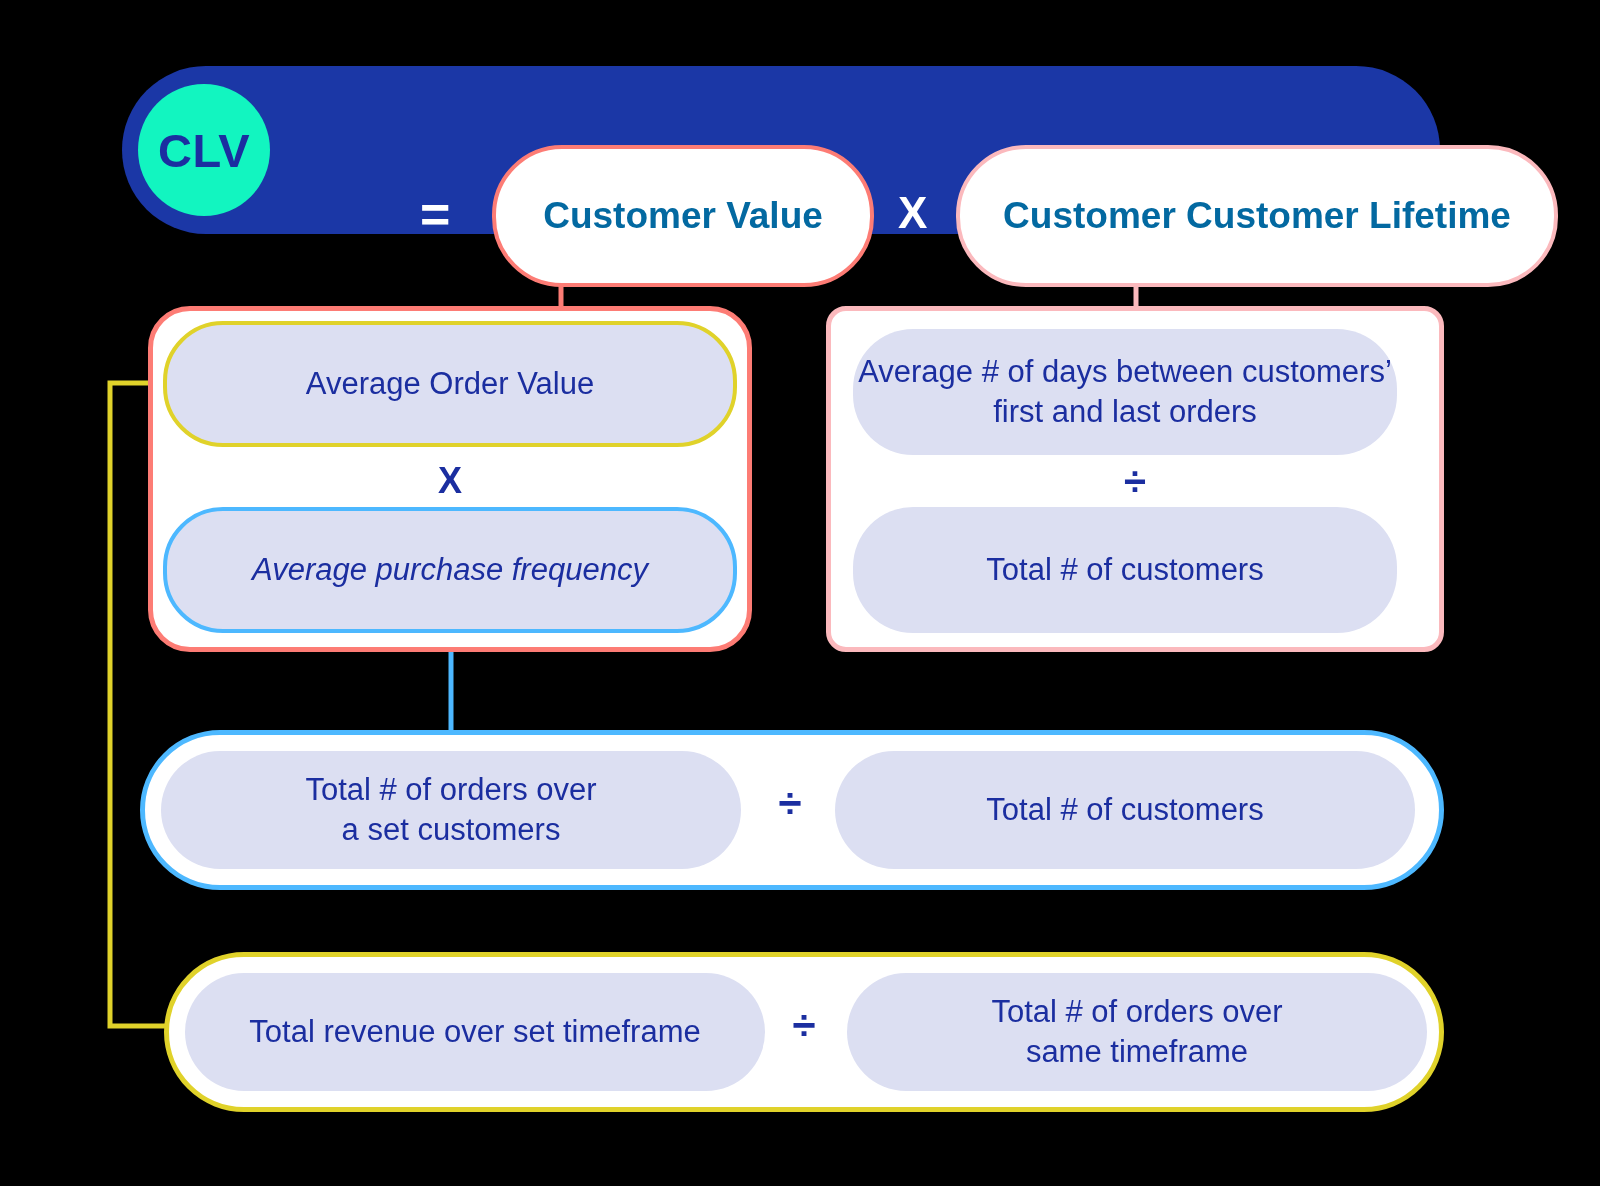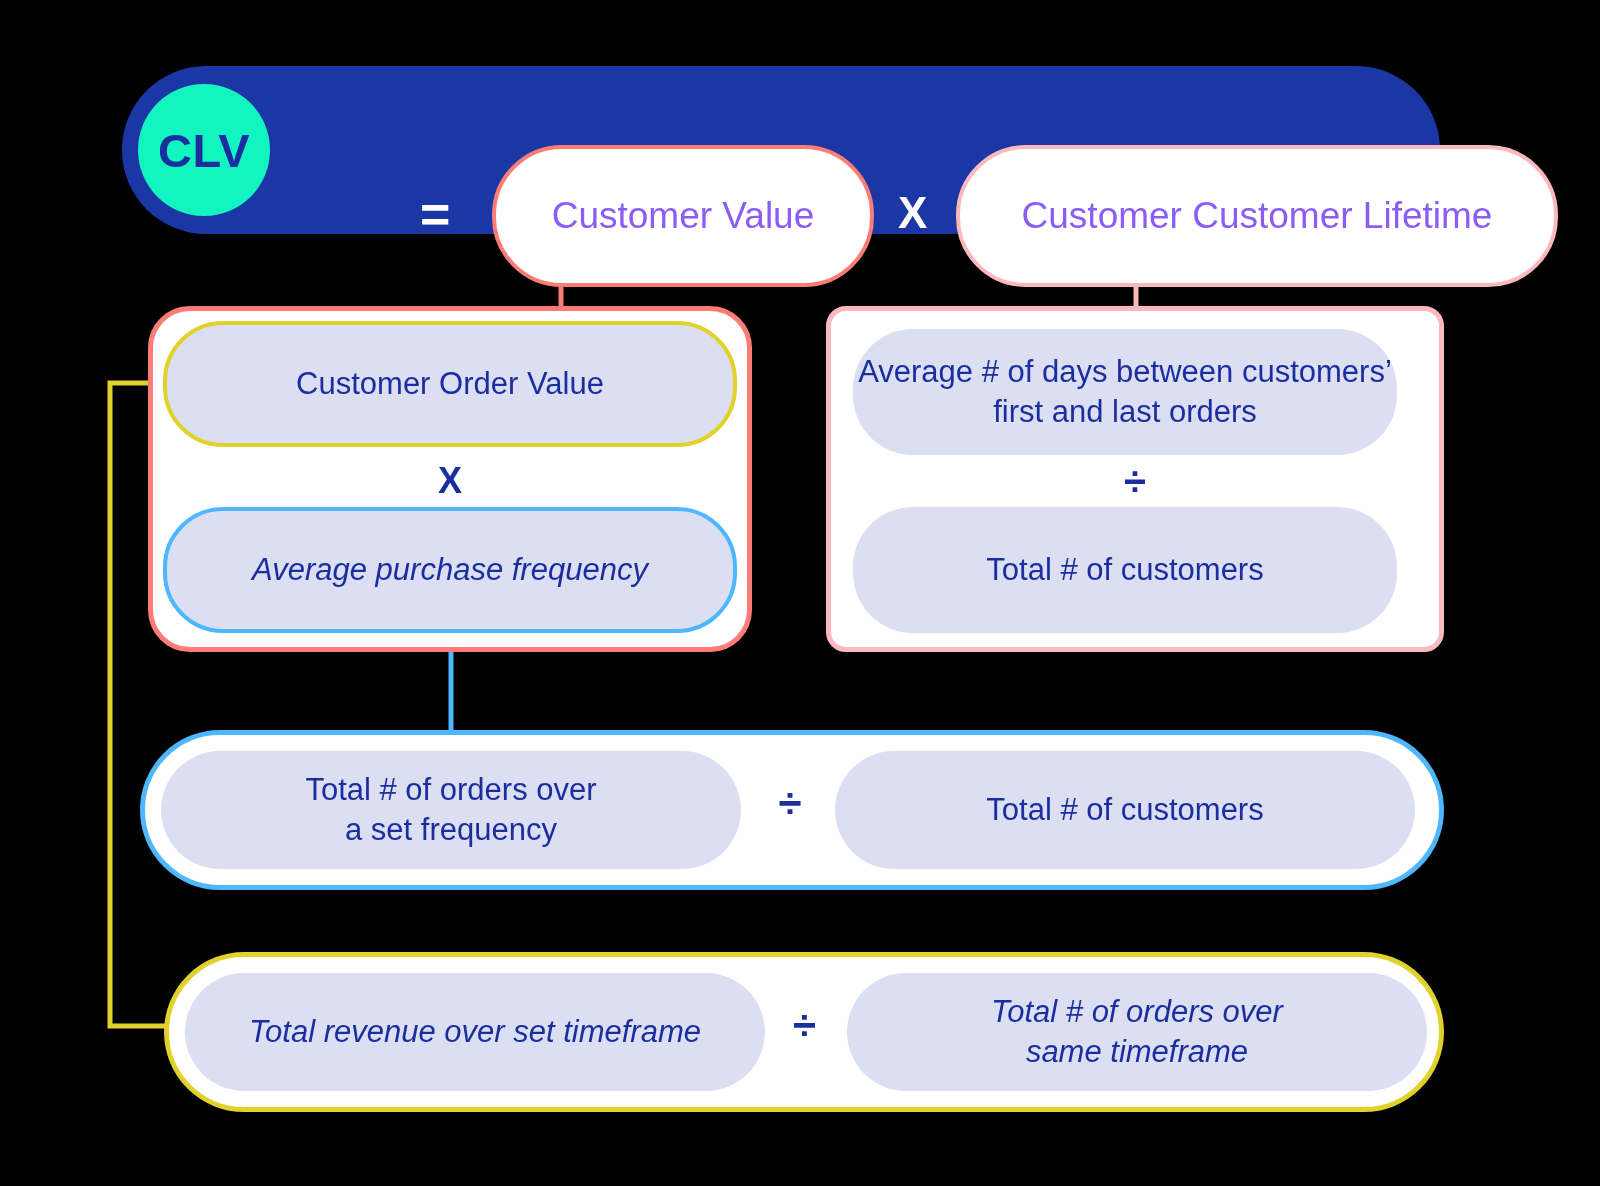--- a/index.html
+++ b/index.html
@@ -73,22 +73,22 @@
     position: absolute;
     background: #ffffff;
     border: 4px solid #fd7c75;
     border-radius: 70px;
     display: flex;
     align-items: center;
     justify-content: center;
     box-sizing: border-box;
   }
   .pill-white span {
-    color: #8b5cf6;
-    font-weight: normal;
+    color: #0369a1;
+    font-weight: bold;
     font-size: 37px;
     text-align: center;
   }
   .pill-cv  { left: 370px; top: 79px;  width: 382px; height: 142px; }
   .pill-acl { left: 834px; top: 79px;  width: 602px; height: 142px; border-color: #fbb9bd; }
 
   
   .card {
     position: absolute;
     background: #ffffff;
@@ -107,21 +107,20 @@
   }
   .card-freq {
     left: 140px; top: 730px; width: 1304px; height: 160px;
     border: 5px solid #4db8ff;
     border-radius: 80px;
   }
   .card-aov {
     left: 164px; top: 952px; width: 1280px; height: 160px;
     border: 5px solid #e0d22a;
     border-radius: 80px;
-    font-style: italic;
   }
 
   
   .chip {
     position: absolute;
     background: #dcdff2;
     box-sizing: border-box;
     display: flex;
     align-items: center;
     justify-content: center;
@@ -182,21 +181,21 @@
       <span>Customer Value</span>
     </div>
     <div class="op-white op-times-hdr">X</div>
     <div class="pill-white pill-acl">
       <span>Customer Customer Lifetime</span>
     </div>
   </div>
 
   <div class="card card-cv">
     <div class="chip chip-aov bordered-yellow">
-      <span>Customer Order Value</span>
+      <span>Average Order Value</span>
     </div>
     <div class="op-navy op-times-cv">X</div>
     <div class="chip chip-apf bordered-blue">
       <span>Average purchase frequency</span>
     </div>
   </div>
 
   <div class="card card-acl">
     <div class="chip chip-days">
       <span>Average # of days between customers’ first and last orders</span>
@@ -204,21 +203,21 @@
     <div class="op-navy op-div-acl">÷</div>
     <div class="chip chip-cust">
       <span>Total # of customers</span>
     </div>
   </div>
 
   <div class="card card-freq">
     <div class="chip chip-orders-set">
       <span>
         <span>Total # of orders over</span><br>
-        <span>a set frequency</span>
+        <span>a set customers</span>
       </span>
     </div>
     <div class="op-navy op-div-freq">÷</div>
     <div class="chip chip-cust-same">
       <span>
         <span>Total # of customers</span><br>
       </span>
     </div>
   </div>
 

